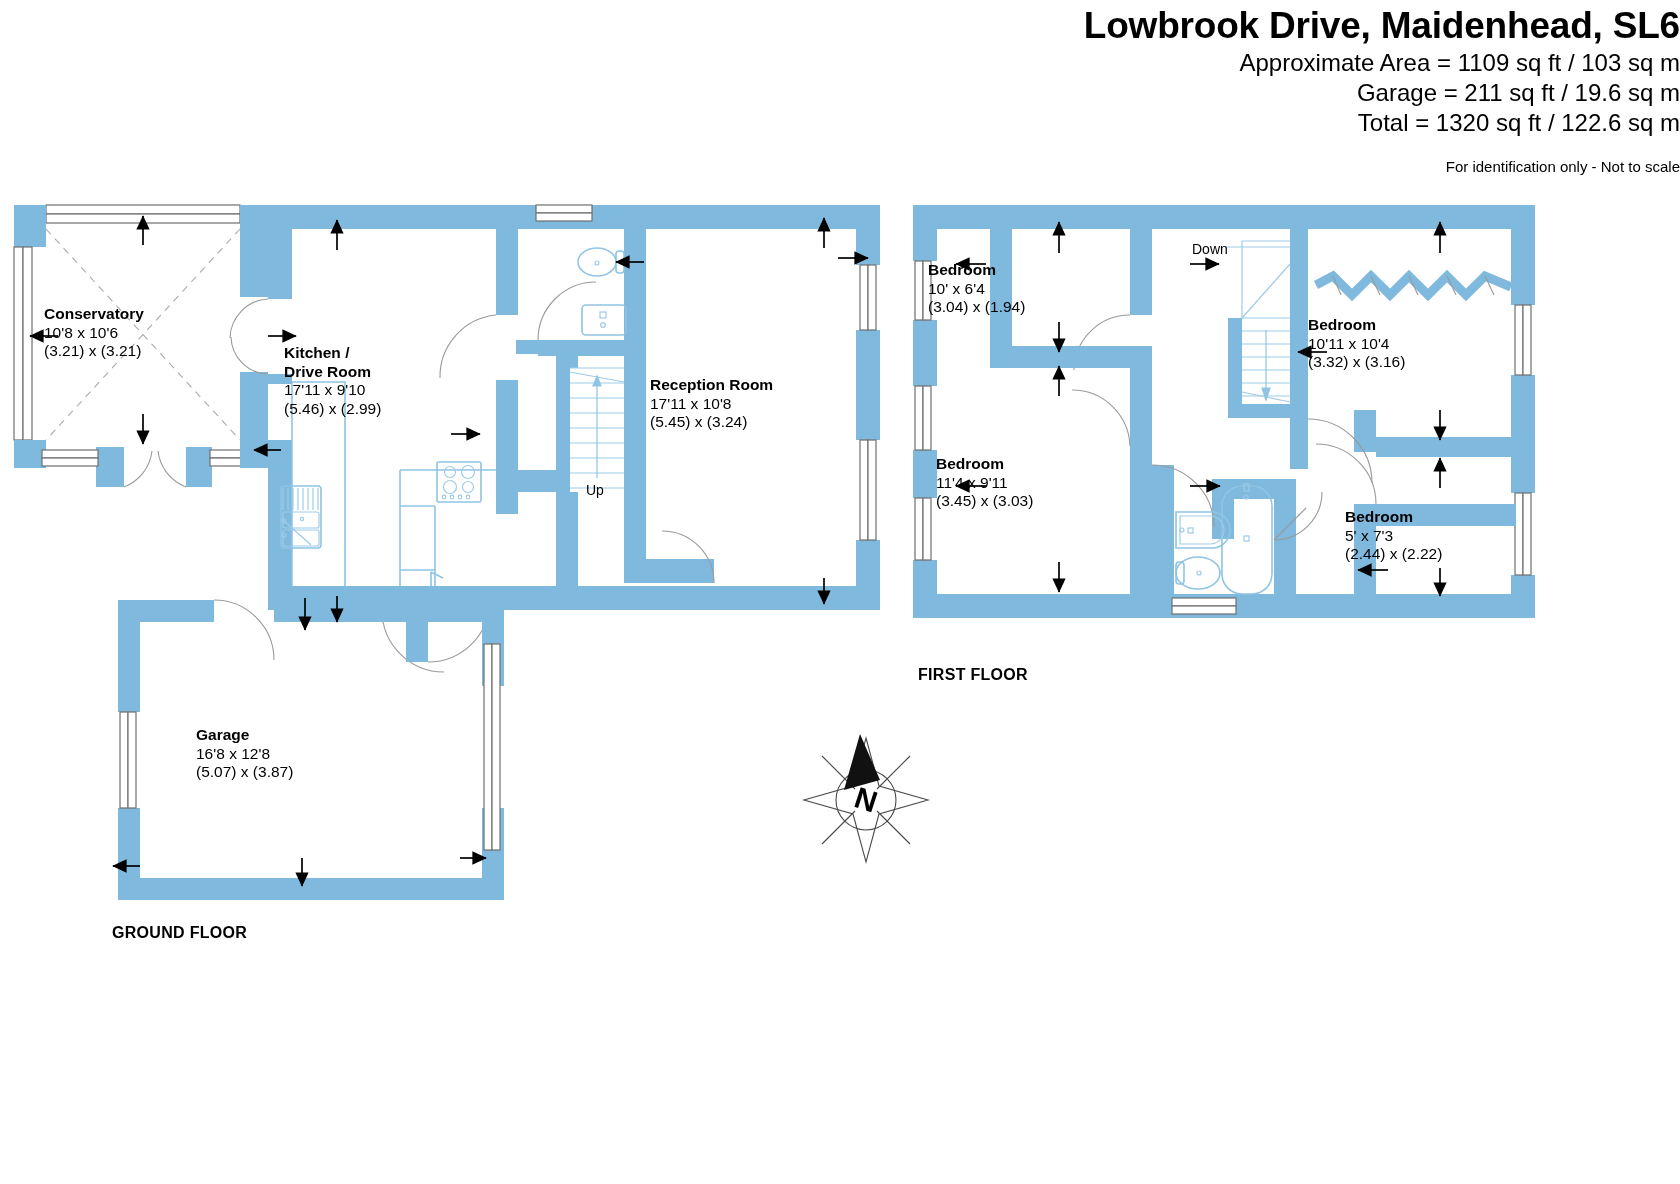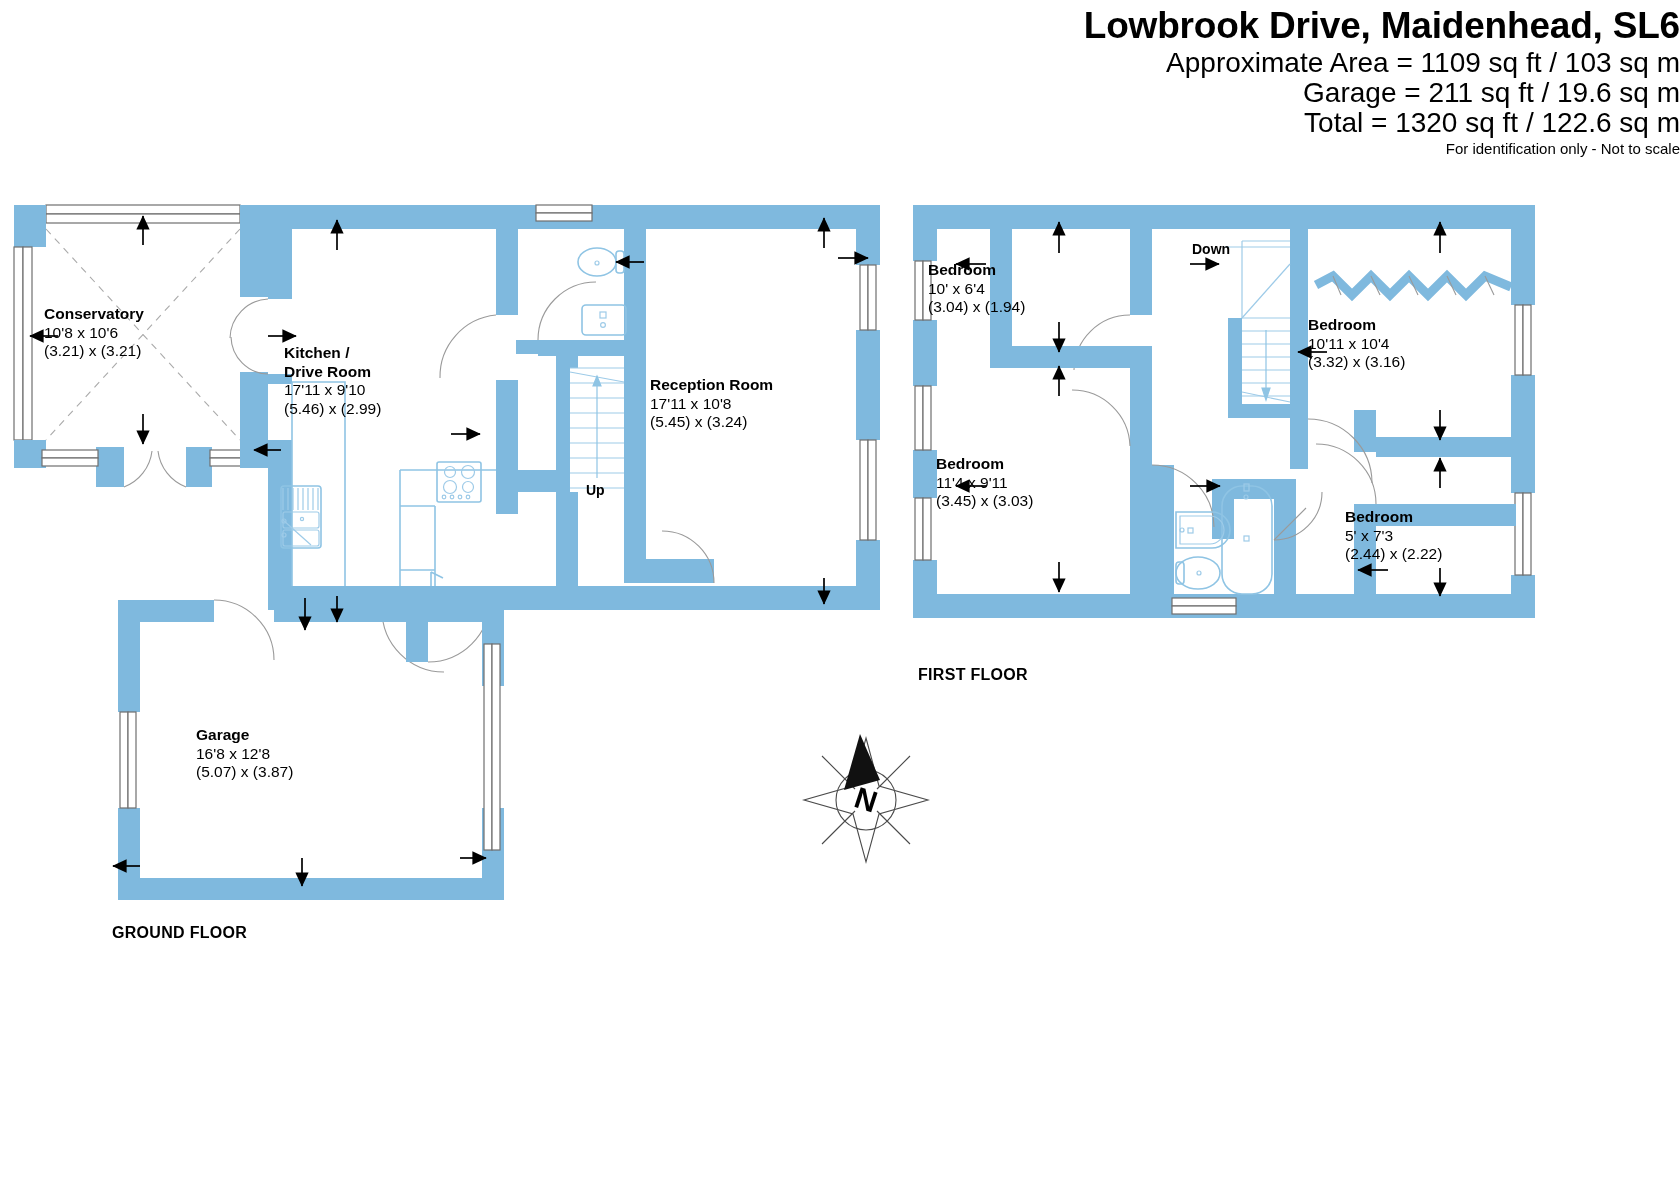--- a/index.html
+++ b/index.html
@@ -3,33 +3,33 @@
 <meta charset="utf-8">
 <style>
   html,body{margin:0;padding:0;background:#fff;}
   body{width:1680px;height:1184px;position:relative;overflow:hidden;
        font-family:"Liberation Sans",sans-serif;color:#000;}
 
   
   #header{position:absolute;right:0;top:0;width:1000px;text-align:right;}
   #title{font-size:37px;font-weight:bold;letter-spacing:-0.2px;line-height:44px;
          white-space:nowrap;margin-top:4px;}
-  .area-line{font-size:28px;line-height:30px;white-space:nowrap;}
-  #not-to-scale{font-size:15px;line-height:22px;margin-top:0;white-space:nowrap;}
+  .area-line{font-size:24px;line-height:30px;white-space:nowrap;}
+  #not-to-scale{font-size:15px;line-height:22px;margin-top:18px;white-space:nowrap;}
 
   
   #plan{position:absolute;left:0;top:0;width:1680px;height:1010px;}
   #plan svg{display:block;}
 
   
   .rlabel{position:absolute;line-height:18.5px;white-space:nowrap;}
   .rlabel .nm{font-size:15.5px;font-weight:bold;}
   .rlabel .d1{font-size:15.5px;}
   .rlabel .d2{font-size:15.5px;}
-  .small-b{position:absolute;font-size:14px;font-weight:bold;white-space:nowrap;}
+  .small-b{position:absolute;font-size:14px;font-weight:normal;white-space:nowrap;}
   .floor-label{position:absolute;font-size:16px;font-weight:bold;letter-spacing:.3px;white-space:nowrap;}
 
   
   #footer{position:absolute;left:0;top:1030px;width:1680px;height:154px;}
 </style>
 </head>
 <body>
 
 <div id="header">
   <div id="title">Lowbrook Drive, Maidenhead, SL6</div>

